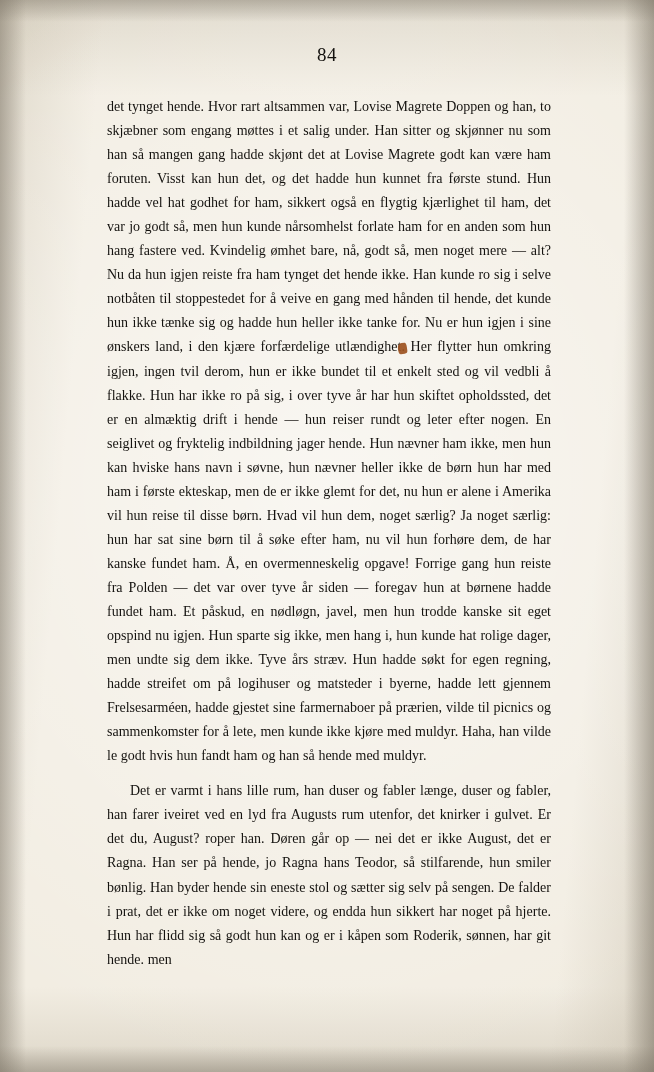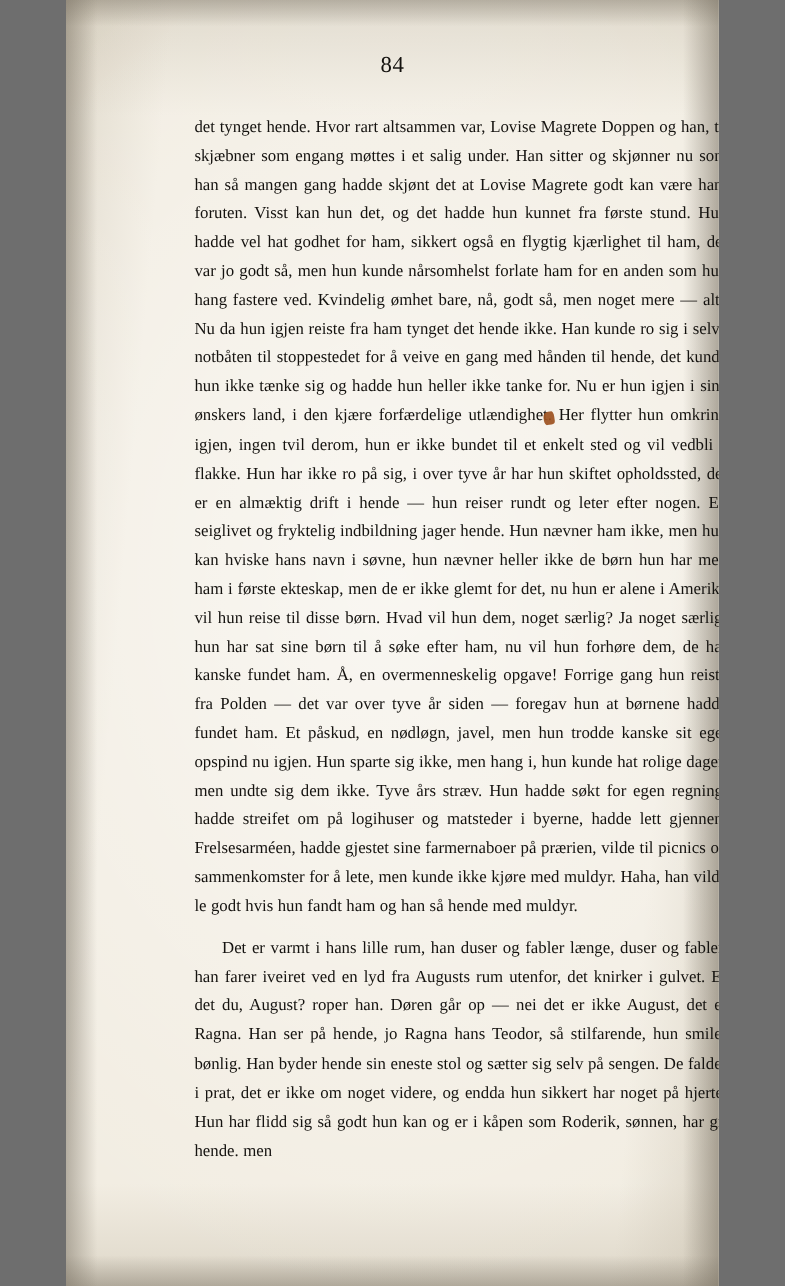--- a/index.html
+++ b/index.html
@@ -3,21 +3,21 @@
 <meta charset="utf-8">
 <title>Scanned book page</title>
 <style>
   html, body {
     margin: 0;
     padding: 0;
     background: #6e6e6e;
   }
   .page {
     position: relative;
-    width: 544px;
+    width: 654px;
     height: 1072px;
     margin: 0 auto;
     background: #f2ede2;
     overflow: hidden;
     font-family: "Liberation Serif", "DejaVu Serif", serif;
     color: #14120f;
     
     background-image:
       radial-gradient(ellipse 120% 80% at 50% 45%, rgba(255,255,255,0.55) 0%, rgba(255,255,255,0.0) 70%),
       linear-gradient(95deg, rgba(205,196,178,0.55) 0%, rgba(0,0,0,0) 14%, rgba(0,0,0,0) 86%, rgba(198,189,171,0.5) 100%),

